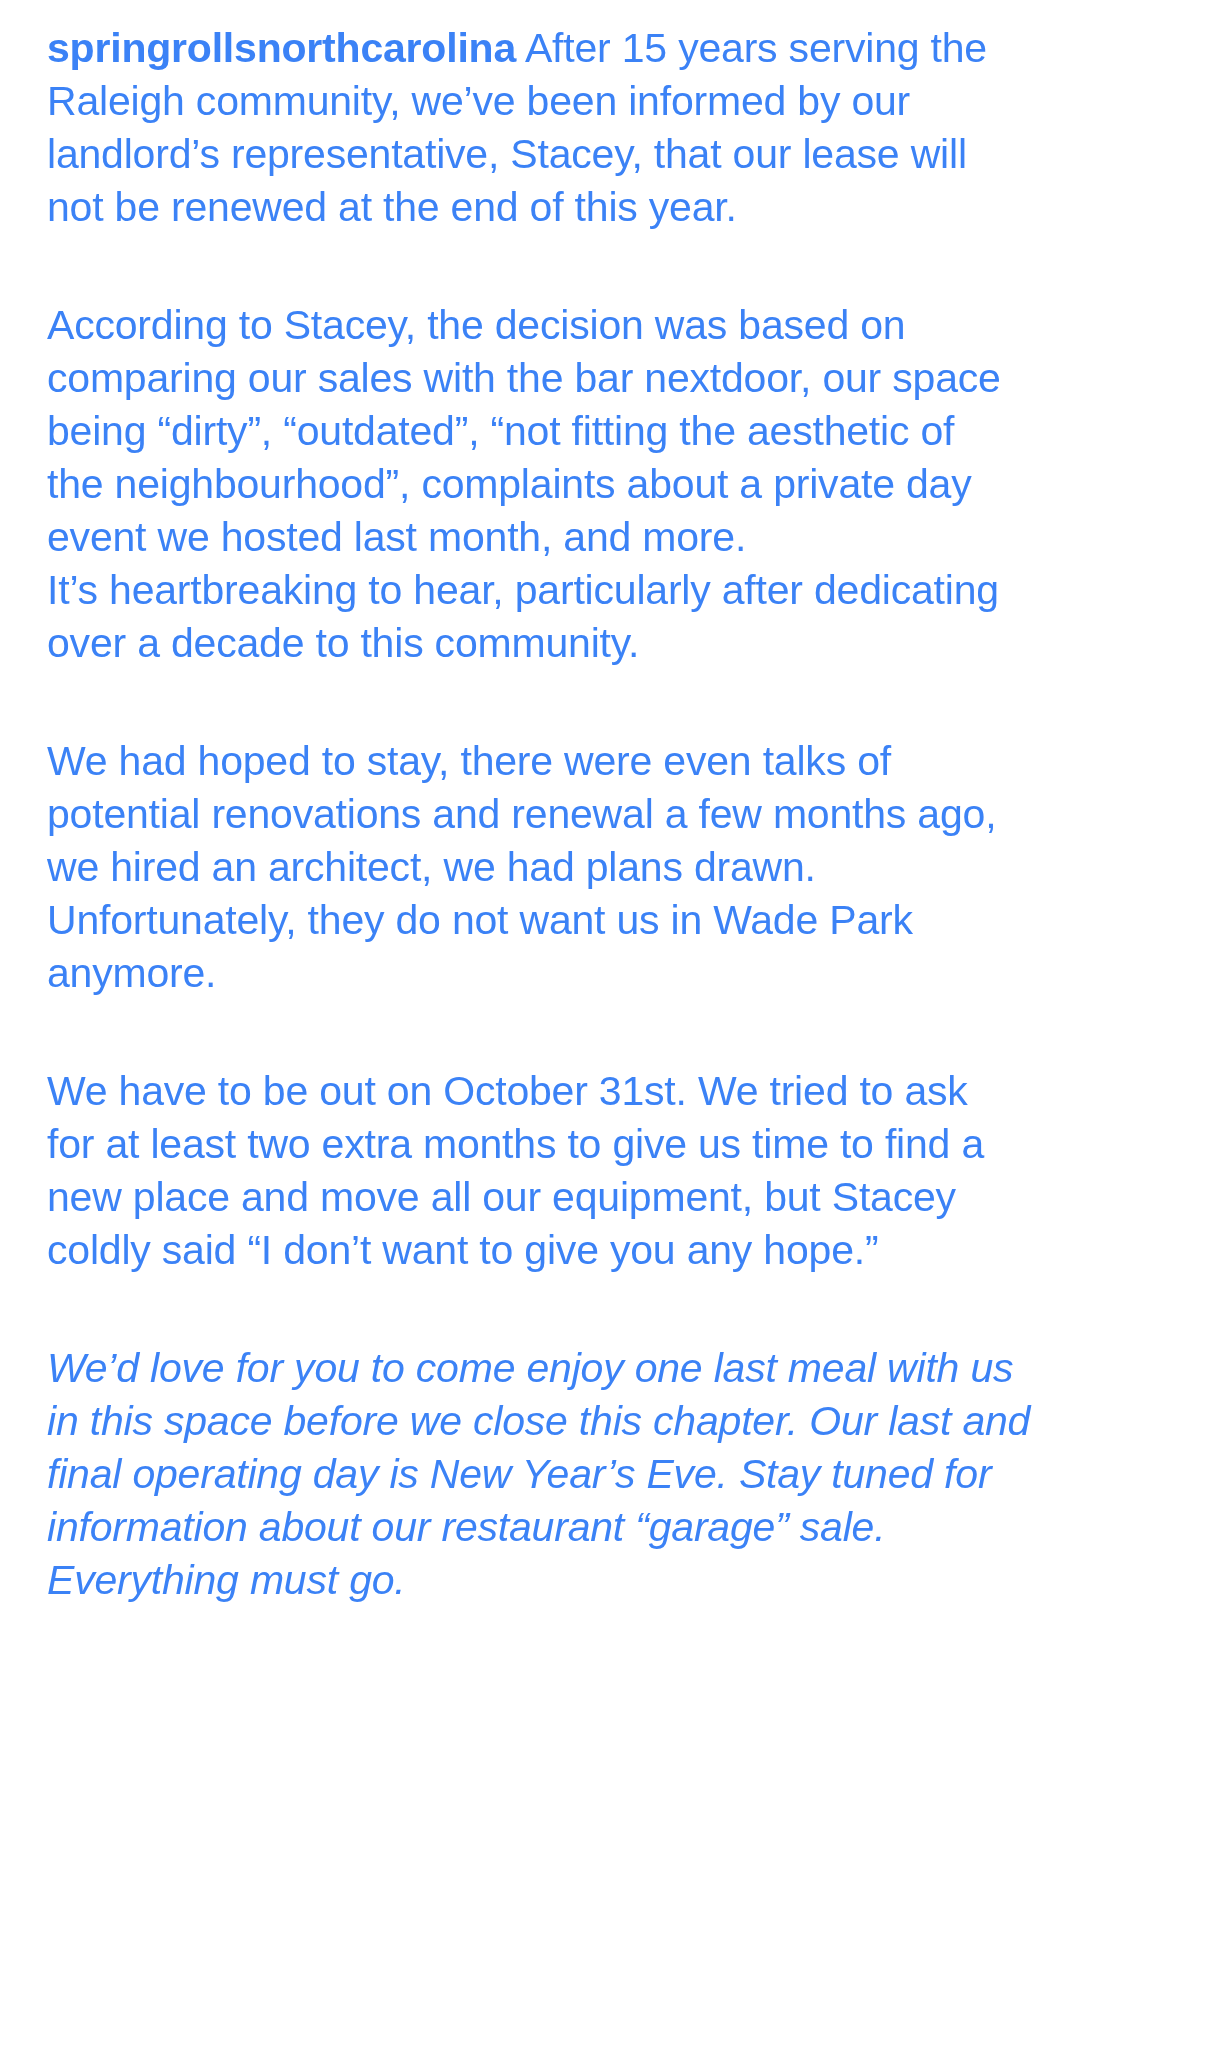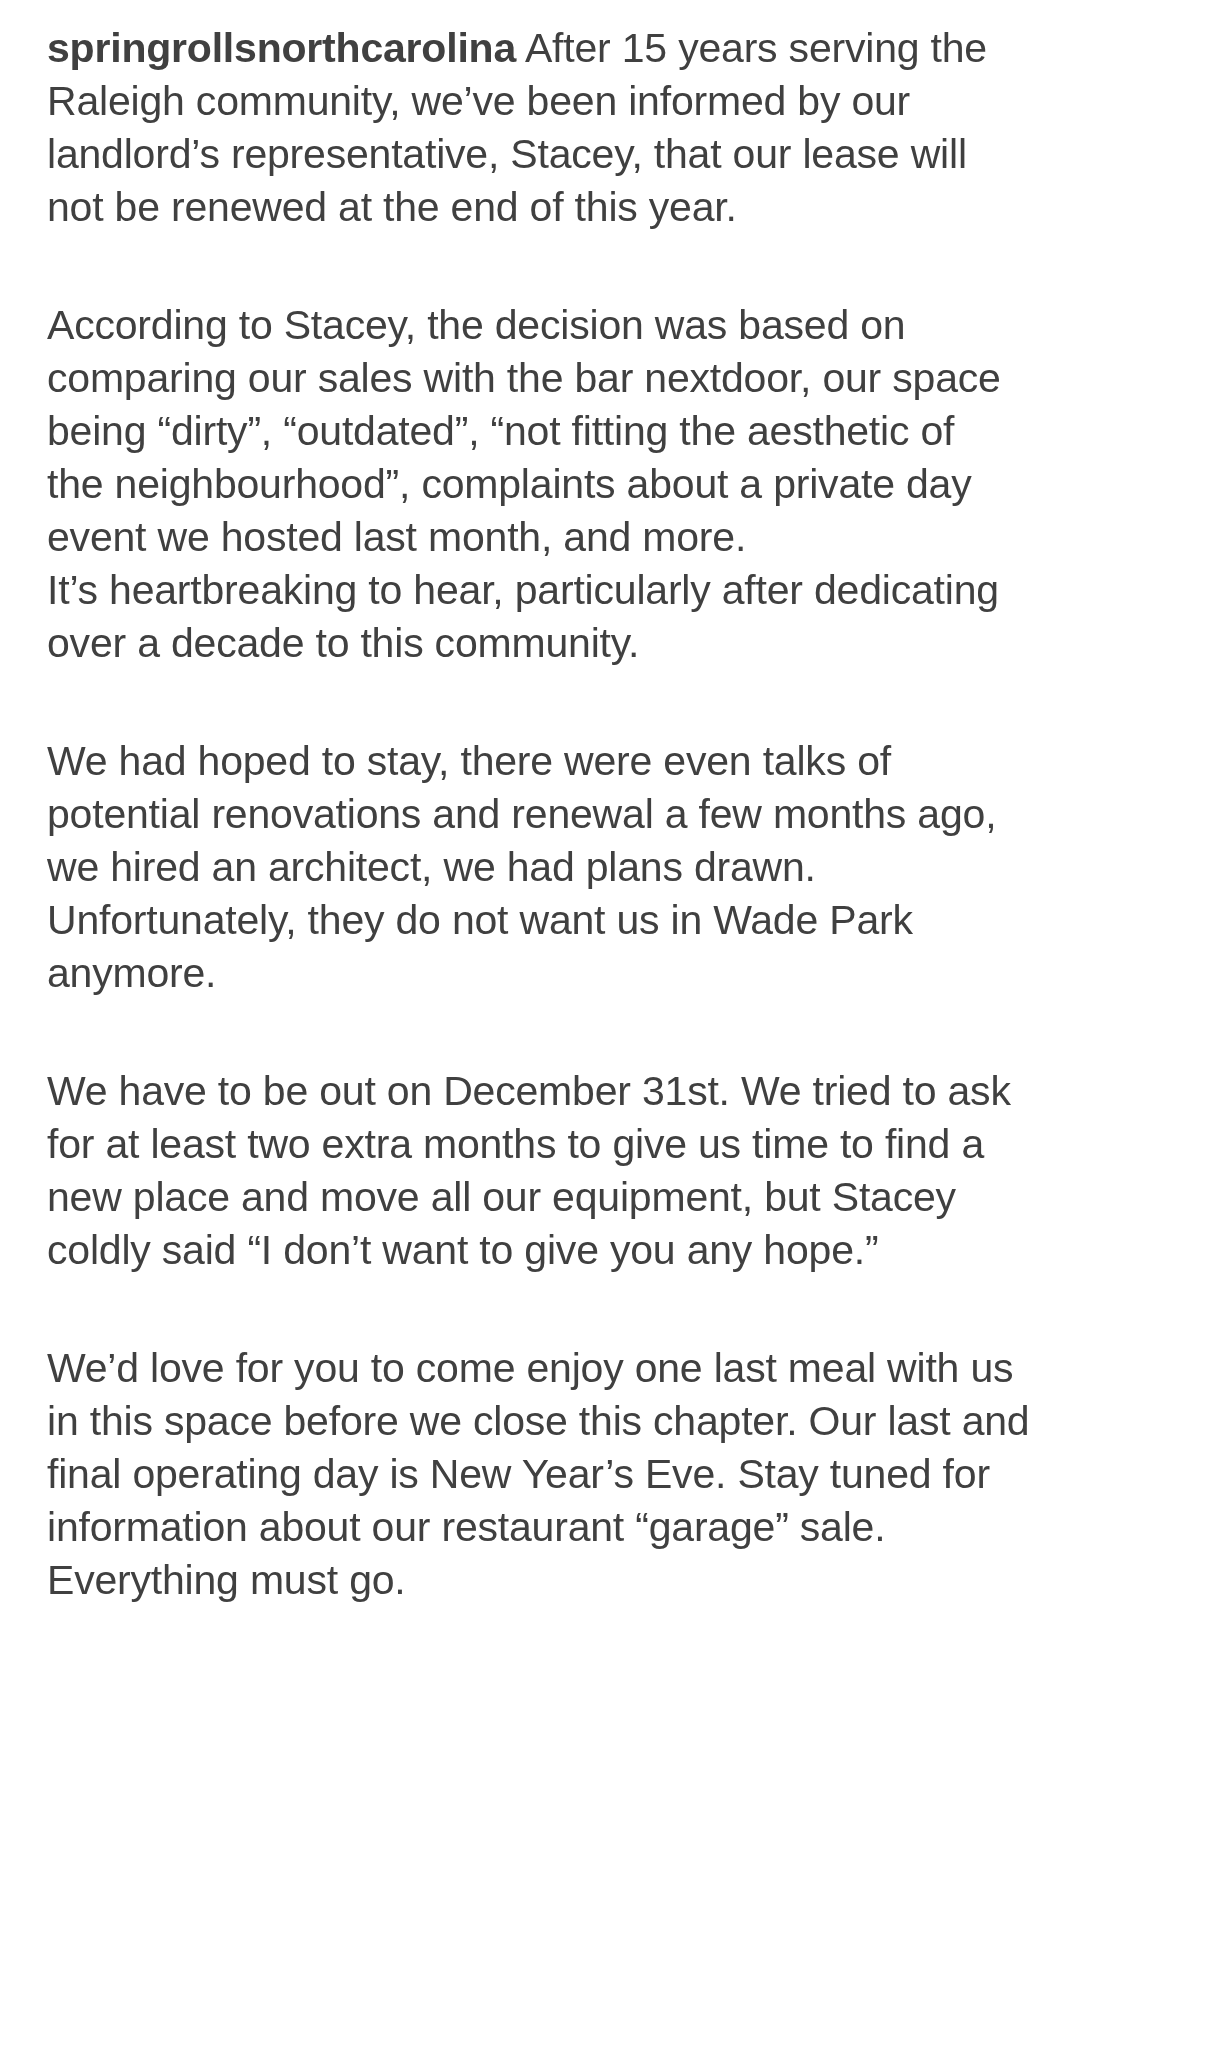--- a/index.html
+++ b/index.html
@@ -8,31 +8,32 @@
     background: #ffffff;
   }
   body {
     width: 1232px;
     height: 2048px;
     overflow: hidden;
     font-family: "Liberation Sans", "DejaVu Sans", sans-serif;
   }
   .caption {
     padding: 22px 34px 0 47px;
-    color: #404040;
+    color: #3b82f6;
     font-size: 41px;
     line-height: 53px;
     letter-spacing: -0.2px;
   }
   .caption p {
     margin: 0 0 65px 0;
     white-space: pre-line;
   }
   .caption p:last-child {
     margin-bottom: 18px;
+    font-style: italic;
   }
   .username {
     font-weight: 700;
     cursor: pointer;
   }
 </style>
 </head>
 <body>
 
 <div class="caption">
@@ -49,21 +50,21 @@
 It’s heartbreaking to hear, particularly after dedicating
 over a decade to this community.</p>
 
   <p>We had hoped to stay, there were even talks of
 potential renovations and renewal a few months ago,
 we hired an architect, we had plans drawn.
 Unfortunately, they do not want us in Wade Park
 anymore.</p>
 
 
-  <p>We have to be out on December 31st. We tried to ask
+  <p>We have to be out on October 31st. We tried to ask
 for at least two extra months to give us time to find a
 new place and move all our equipment, but Stacey
 coldly said “I don’t want to give you any hope.”</p>
 
   <p>We’d love for you to come enjoy one last meal with us
 in this space before we close this chapter. Our last and
 final operating day is New Year’s Eve. Stay tuned for
 information about our restaurant “garage” sale.
 Everything must go.</p>
 </div>

